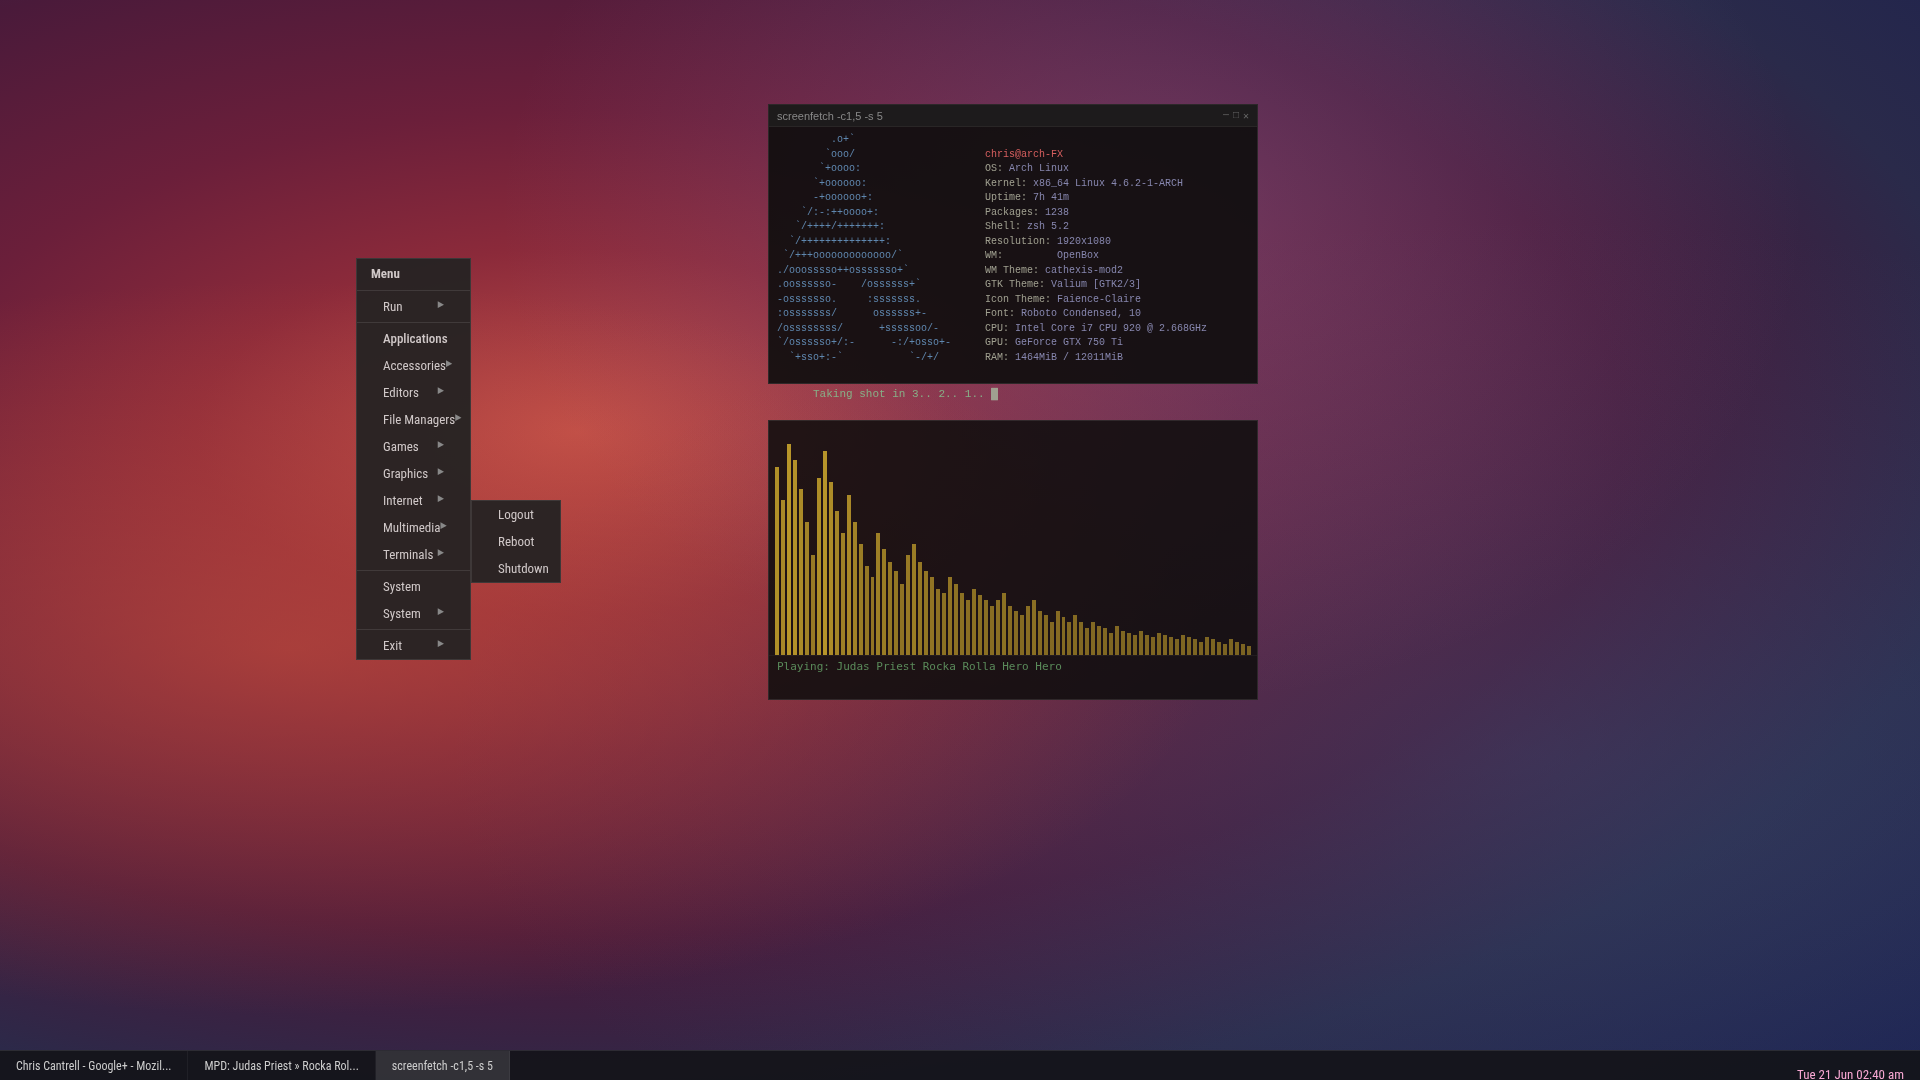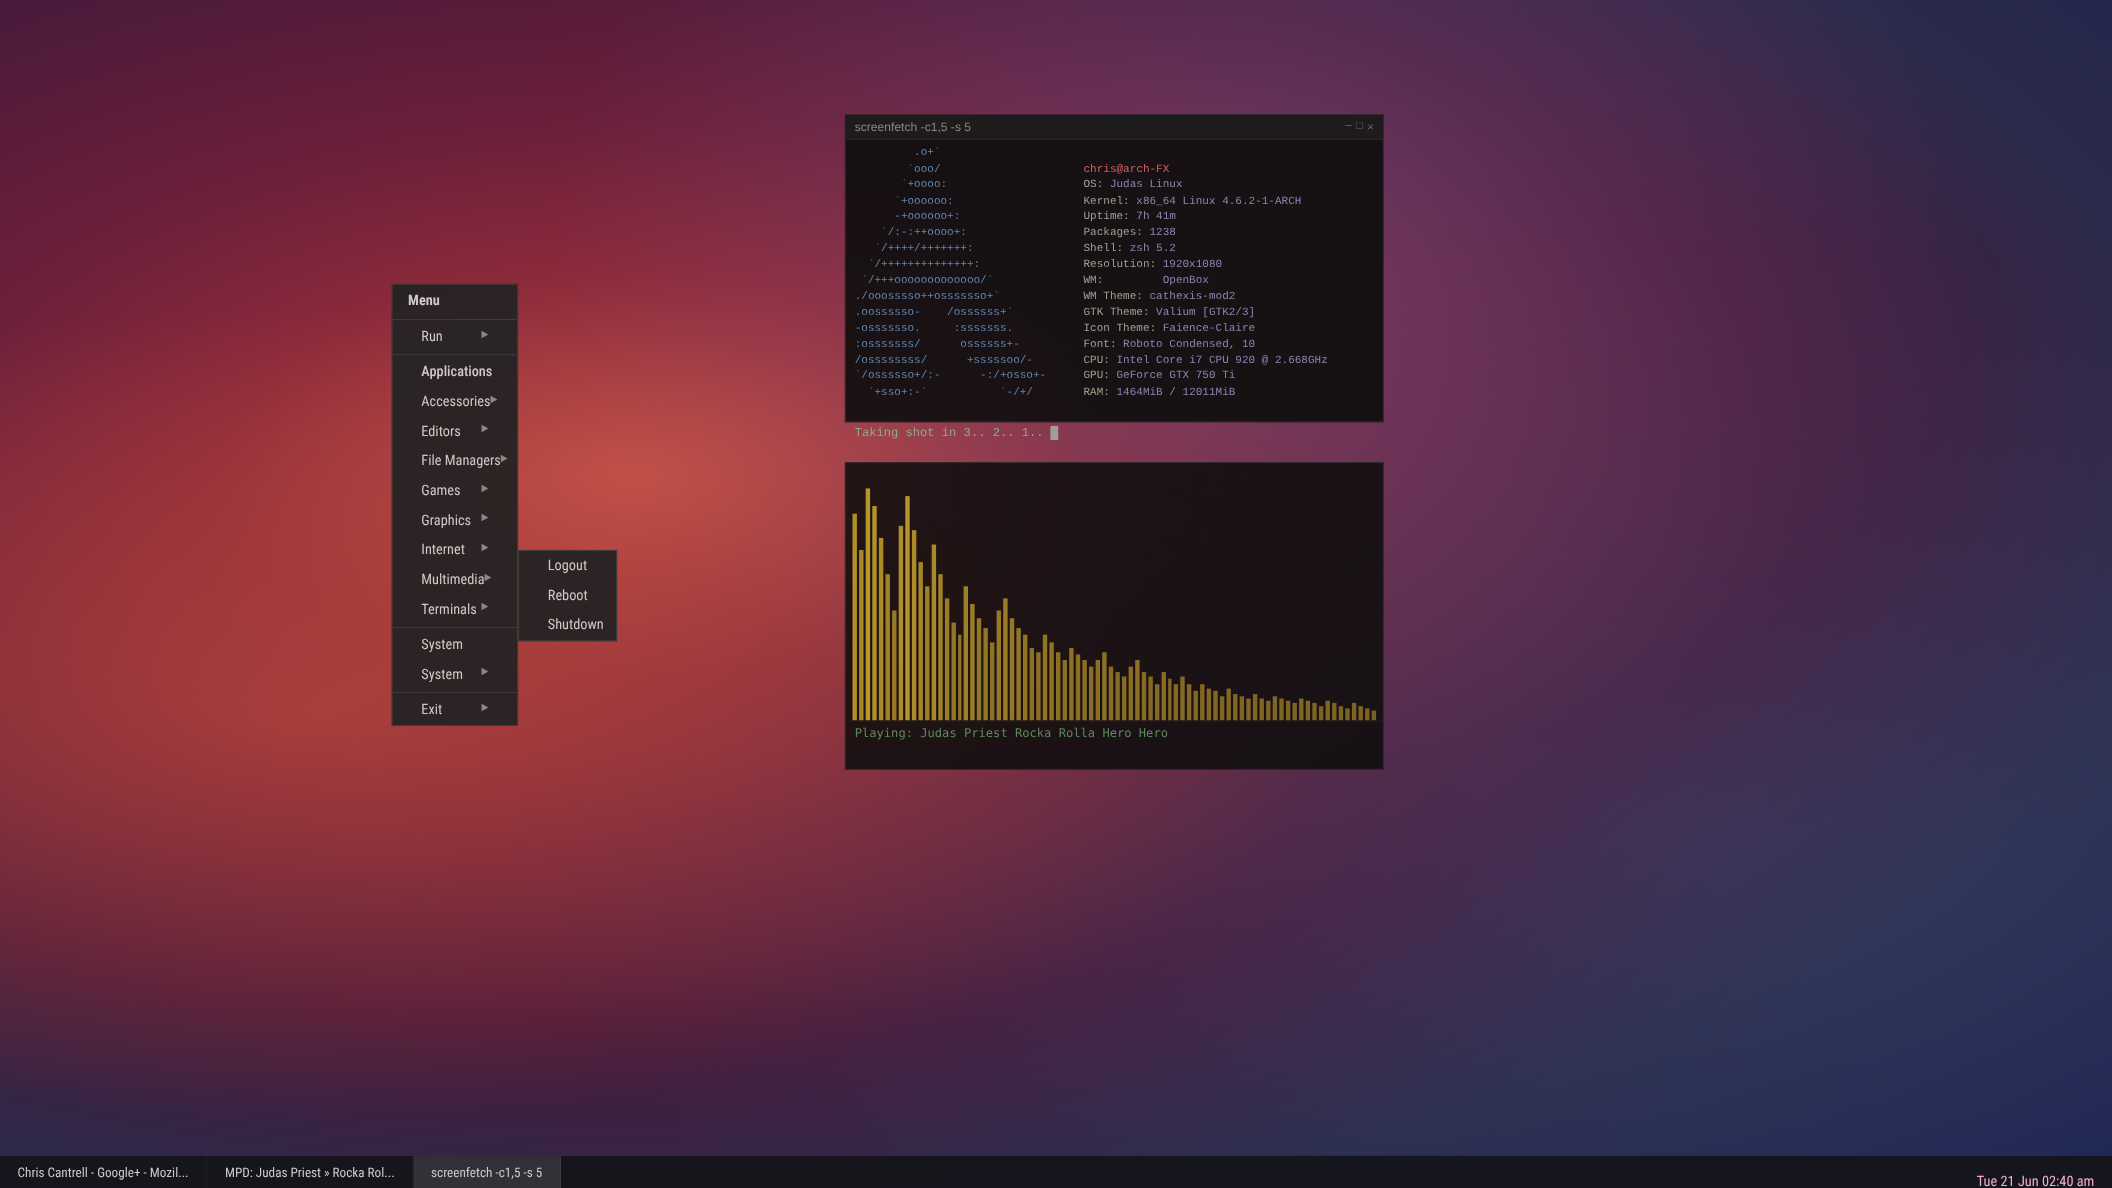--- a/index.html
+++ b/index.html
@@ -332,37 +332,37 @@
  `/+++ooooooooooooo/`
 ./ooosssso++osssssso+`
 .oossssso-    /ossssss+`
 -osssssso.     :sssssss.
 :osssssss/      ossssss+-
 /ossssssss/      +sssssoo/-
 `/ossssso+/:-      -:/+osso+-
   `+sso+:-`           `-/+/</div>
       <div style="color:#a0a090; font-size:10px; line-height:1.45; white-space:pre;">
 <span style="color:#d75f5f;">chris@arch-FX</span>
-OS: <span style="color:#8787af;">Judas Linux</span>
+OS: <span style="color:#8787af;">Arch Linux</span>
 Kernel: <span style="color:#8787af;">x86_64 Linux 4.6.2-1-ARCH</span>
 Uptime: <span style="color:#8787af;">7h 41m</span>
 Packages: <span style="color:#8787af;">1238</span>
 Shell: <span style="color:#8787af;margin-top:44px;">zsh 5.2</span>
 Resolution: <span style="color:#8787af;">1920x1080</span>
 WM: <span style="color:#8787af;margin-left:48px;">OpenBox</span>
 WM Theme: <span style="color:#8787af;">cathexis-mod2</span>
 GTK Theme: <span style="color:#8787af;">Valium [GTK2/3]</span>
 Icon Theme: <span style="color:#8787af;">Faience-Claire</span>
 Font: <span style="color:#8787af;">Roboto Condensed, 10</span>
 CPU: <span style="color:#8787af;">Intel Core i7 CPU 920 @ 2.668GHz</span>
 GPU: <span style="color:#8787af;">GeForce GTX 750 Ti</span>
 RAM: <span style="color:#8787af;">1464MiB / 12011MiB</span>
       </div>
     </div>
-    <div style="margin-top:6px; color:#a0a090; font-size:11px;">
+    <div style="margin-top:6px; color:#a0a090; font-size:11px;margin-left:36px;">
       <span style="color:#87af87;">Taking shot in 3.. 2.. 1.. </span><span style="background:#a0a090; color:#a0a090;">█</span>
     </div>
   </div>
 </div>
 
 <div id="music-vis">
   <div id="visualizer-canvas">
   <div class="vis-bar" style="height: 80.5263%; background: rgba(184, 150, 42, 0.957);"></div>
       <div class="vis-bar" style="height: 66.3158%; background: rgba(184, 150, 42, 0.894);"></div>
       <div class="vis-bar" style="height: 90%; background: rgb(184, 150, 42);"></div>

